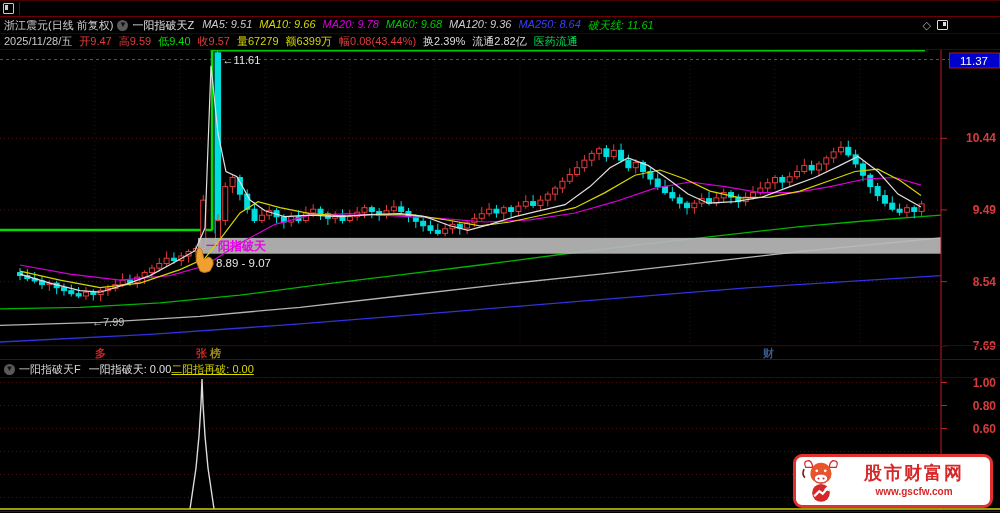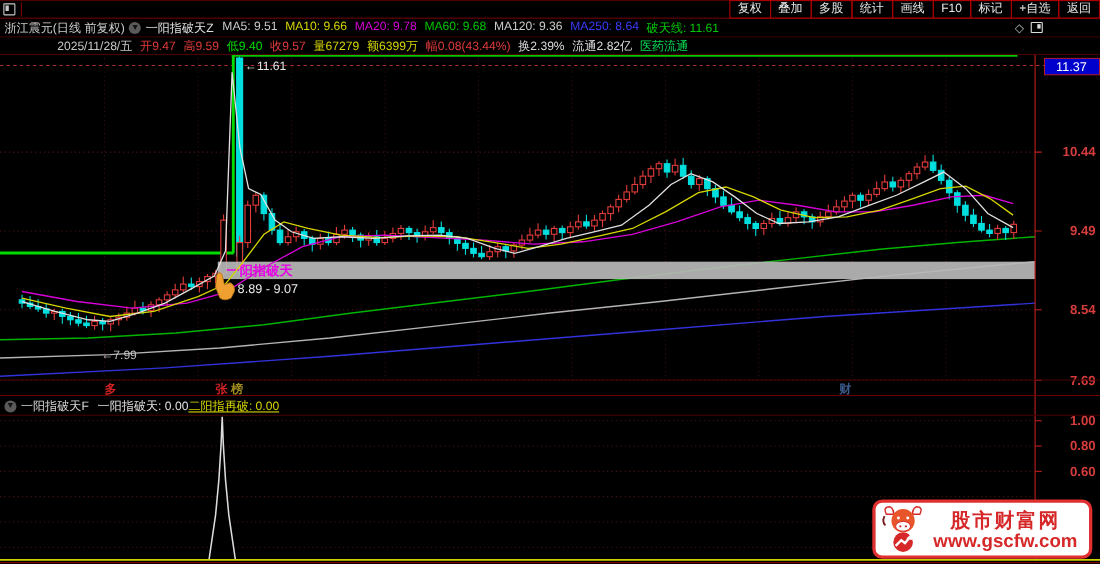--- a/index.html
+++ b/index.html
@@ -2,21 +2,21 @@
 <html><head>
 <meta charset="utf-8">
 <style>
   html,body{margin:0;padding:0;background:#000;}
   body{width:1000px;height:513px;position:relative;overflow:hidden;
        font-family:"Liberation Sans","DejaVu Sans",sans-serif;color:#d0d0d0;}
   .bar{position:absolute;left:0;width:1000px;display:flex;align-items:center;
        font-size:11px;white-space:nowrap;box-sizing:border-box;}
   #row1{top:0;height:17px;border-top:1px solid #4a0000;border-bottom:1px solid #6e0000;background:#000;}
   #row2{top:17px;height:17px;border-bottom:1px solid #3a0000;}
-  #row3{top:34px;height:16px;border-bottom:1px solid #4a0000;padding-left:48px;}
+  #row3{top:34px;height:16px;border-bottom:1px solid #4a0000;}
   .mitem{margin:0 6px;color:#cfcfcf;cursor:default;}
   .mitem.active{color:#00d975;}
   .btnbox{margin-left:auto;display:flex;height:17px;}
   .tbtn{border:1px solid #a80000;margin-left:-1px;padding:0 7px;line-height:15px;height:15px;color:#e8e8e8;}
   .splitic{width:9px;height:9px;border:1px solid #c8c8c8;border-radius:1px;position:relative;margin:0 5px 0 3px;}
   .splitic::after{content:'';position:absolute;left:1px;top:1px;width:3px;height:5px;background:#c8c8c8;}
   .sep1{width:1px;height:13px;background:#7a0000;margin-right:3px;}
   .chev{width:11px;height:11px;border-radius:50%;background:#5a5a5a;color:#111;font-size:8px;
         line-height:10px;text-align:center;margin:0 4px;flex:0 0 auto;}
   .mval{margin-right:7px;}
@@ -28,46 +28,35 @@
   #chart{position:absolute;top:50px;left:0;}
   #subhdr{position:absolute;top:361px;left:0;width:940px;height:16px;display:flex;align-items:center;
           font-size:11px;}
   #subhdr .v2{color:#d6d600;margin-left:0;text-decoration:underline;}
   #subhdr .v1{margin-left:8px;color:#e0e0e0;}
   #subhdr .nm{color:#d8d8d8;}
   #watermark{position:absolute;right:7px;bottom:5px;width:186px;height:48px;background:#fff;
              border:3px solid #e03030;border-radius:9px;display:flex;align-items:center;padding:0 4px;z-index:5;}
   #watermark .wtxt{display:flex;flex-direction:column;align-items:center;flex:1;}
   #watermark .wname{color:#d62828;font-size:18px;font-weight:bold;letter-spacing:2px;line-height:21px;}
-  #watermark .wurl{color:#d62828;font-size:17px;font-weight:bold;line-height:16px;}
+  #watermark .wurl{color:#d62828;font-size:10px;font-weight:bold;line-height:16px;}
 </style>
 </head>
 <body>
 
 <div class="bar" id="row1">
   <span class="splitic"></span>
   <span class="sep1"></span>
-  <span class="btnbox" id="tool-buttons">
-      <span class="tbtn">复权</span>
-      <span class="tbtn">叠加</span>
-      <span class="tbtn">多股</span>
-      <span class="tbtn">统计</span>
-      <span class="tbtn">画线</span>
-      <span class="tbtn">F10</span>
-      <span class="tbtn">标记</span>
-      <span class="tbtn">+自选</span>
-      <span class="tbtn">返回</span>
-    </span>
 </div>
 
 <div class="bar" id="row2">
   <span class="title">浙江震元(日线 前复权)</span>
   <span class="chev">▼</span>
   <span style="color:#e0e0e0;margin-right:8px;">一阳指破天Z</span>
-  <span id="ma-values" style="display:flex;">
+  <span id="ma-values" style="display:flex;font-style:italic;">
       <span class="mval" style="color: rgb(204, 204, 204);">MA5: 9.51</span>
       <span class="mval" style="color: rgb(214, 214, 0);">MA10: 9.66</span>
       <span class="mval" style="color: rgb(216, 0, 216);">MA20: 9.78</span>
       <span class="mval" style="color: rgb(0, 200, 0);">MA60: 9.68</span>
       <span class="mval" style="color: rgb(204, 204, 204);">MA120: 9.36</span>
       <span class="mval" style="color: rgb(60, 60, 255);">MA250: 8.64</span>
       <span class="mval" style="color: rgb(0, 200, 0);">破天线: 11.61</span>
     </span>
   <span class="r2icons">
     <span>◇</span>

